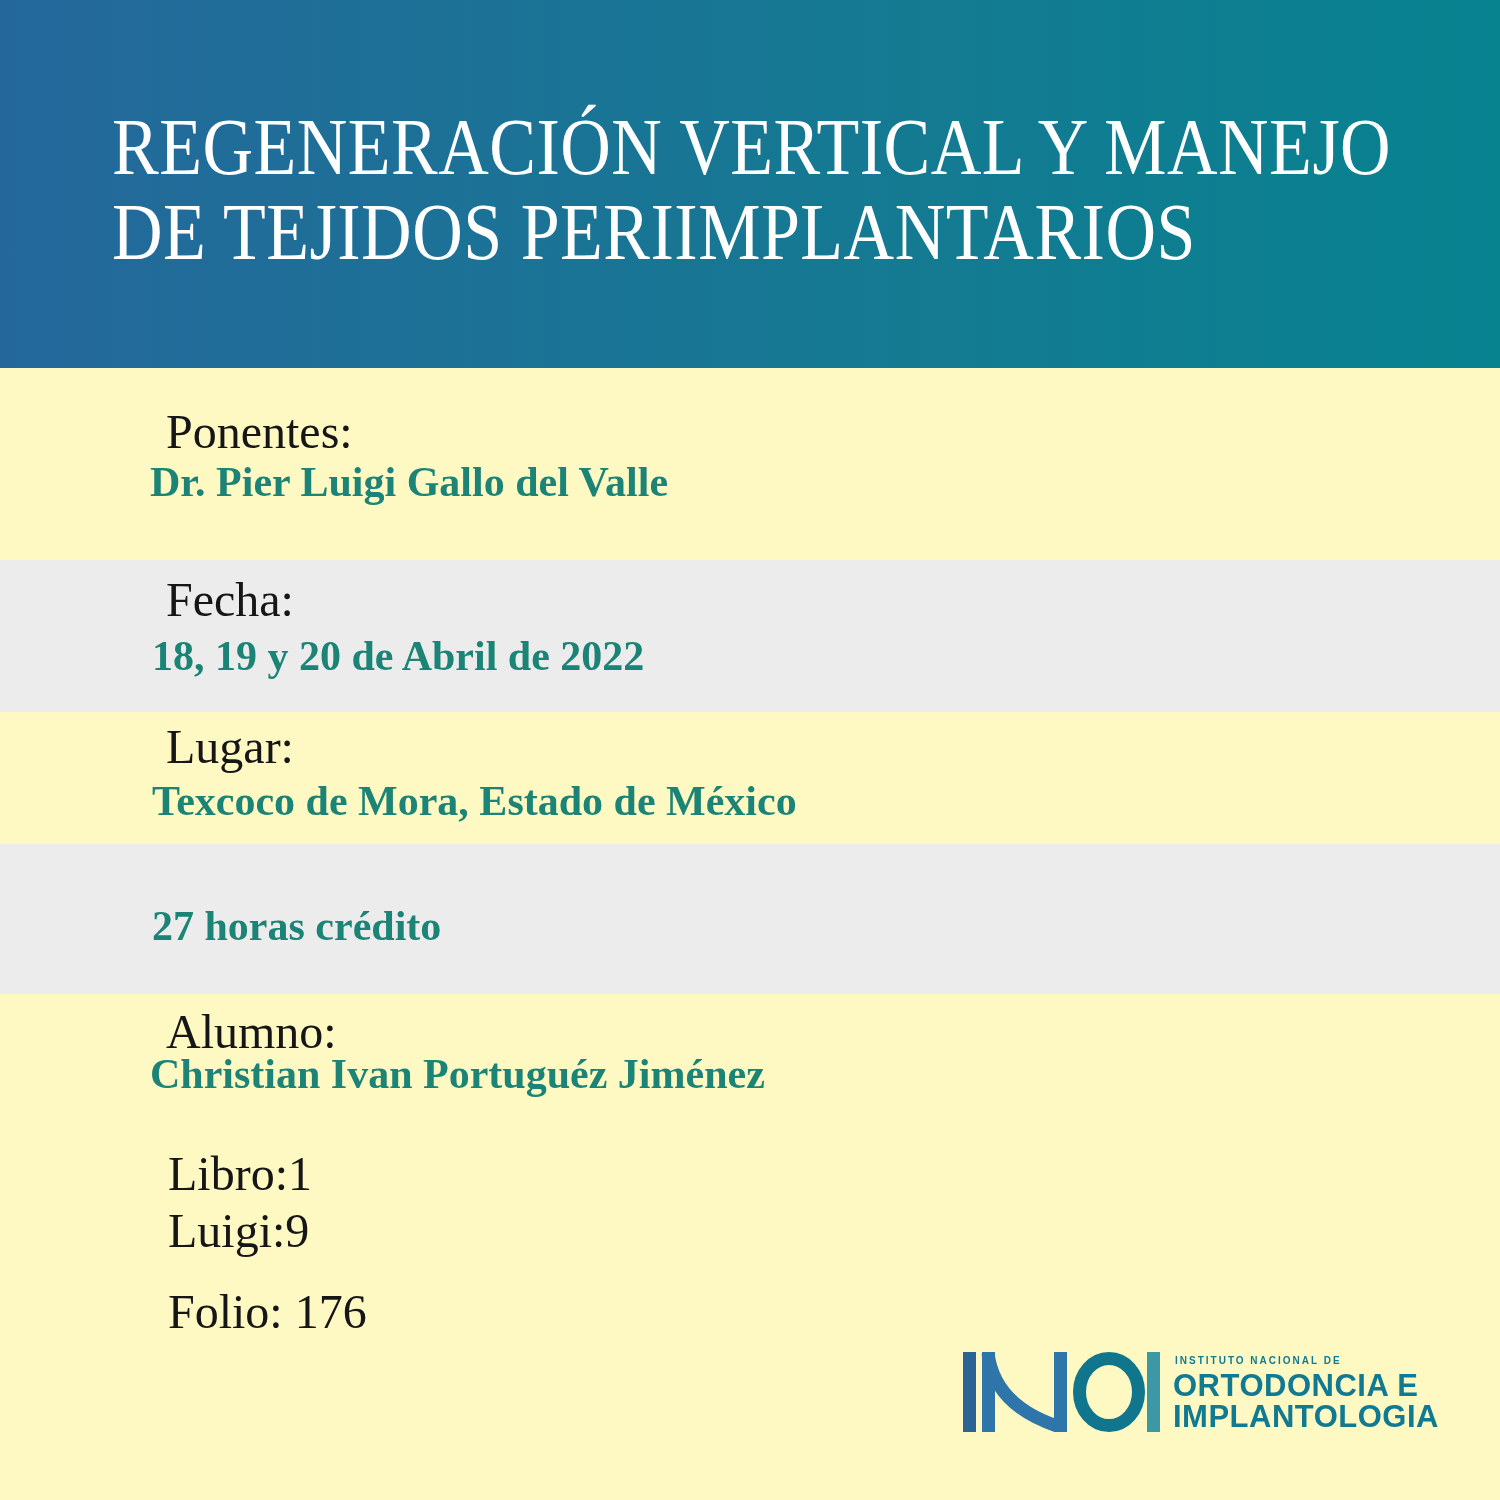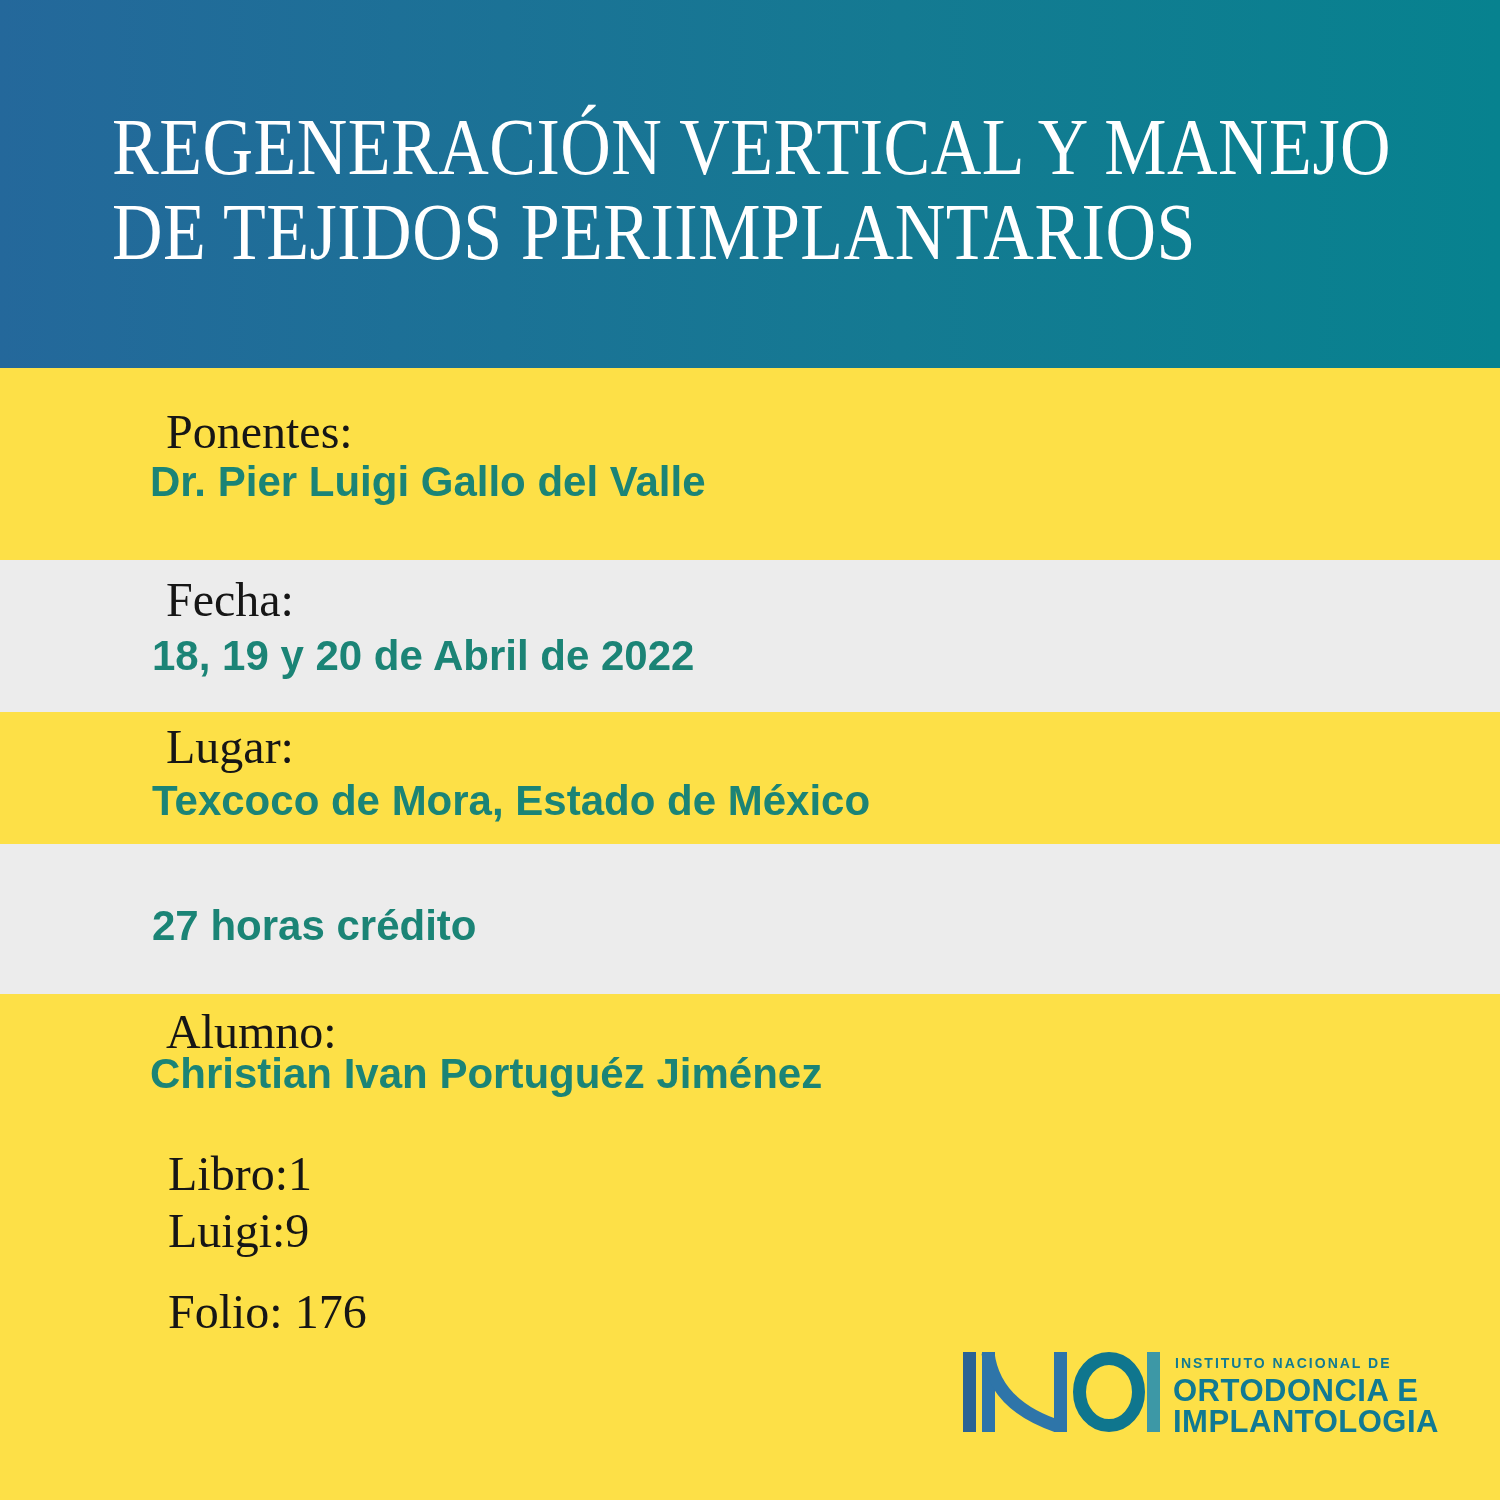--- a/index.html
+++ b/index.html
@@ -1,20 +1,20 @@
 <!DOCTYPE html>
 <html><head>
 <meta charset="utf-8">
 <style>
   html, body { margin: 0; padding: 0; background: #ffffff; }
   .canvas {
     position: relative;
     width: 1500px;
     height: 1500px;
-    background: #fde047;
+    background: #fef9c3;
     overflow: hidden;
     font-family: "Liberation Serif", serif;
   }
   .header {
     position: absolute;
     left: 0; top: 0;
     width: 1500px; height: 368px;
     background: linear-gradient(90deg, #24689b 0%, #147a92 60%, #07828f 100%);
   }
   .title {
@@ -41,21 +41,21 @@
   .label {
     position: absolute;
     font-family: "Liberation Serif", serif;
     font-size: 48px;
     color: #161616;
     line-height: 1.15;
     white-space: nowrap;
   }
   .value {
     position: absolute;
-    font-family: Liberation Sans, sans-serif;
+    font-family: Liberation Serif, serif;
     font-size: 42px;
     font-weight: bold;
     color: #1b8476;
     line-height: 1.15;
     white-space: nowrap;
   }
   #ponentes-label { left: 166px; top: 404px; }
   #ponentes-value { left: 150px; top: 458px; }
   #fecha-label    { left: 166px; top: 572px; }
   #fecha-value    { left: 152px; top: 632px; }
@@ -76,21 +76,21 @@
     align-items: flex-start;
   }
   .logo svg { display: block; }
   .logo-text {
     margin-left: 13px;
     color: #117a93;
     font-family: "Liberation Sans", sans-serif;
     font-weight: bold;
   }
   .logo-line1 {
-    font-size: 14px;
+    font-size: 10px;
     letter-spacing: 2px;
     margin: 3px 0 4px 2px;
     white-space: nowrap;
   }
   .logo-line2, .logo-line3 {
     font-size: 31px;
     letter-spacing: 0.5px;
     line-height: 1.0;
     white-space: nowrap;
   }

